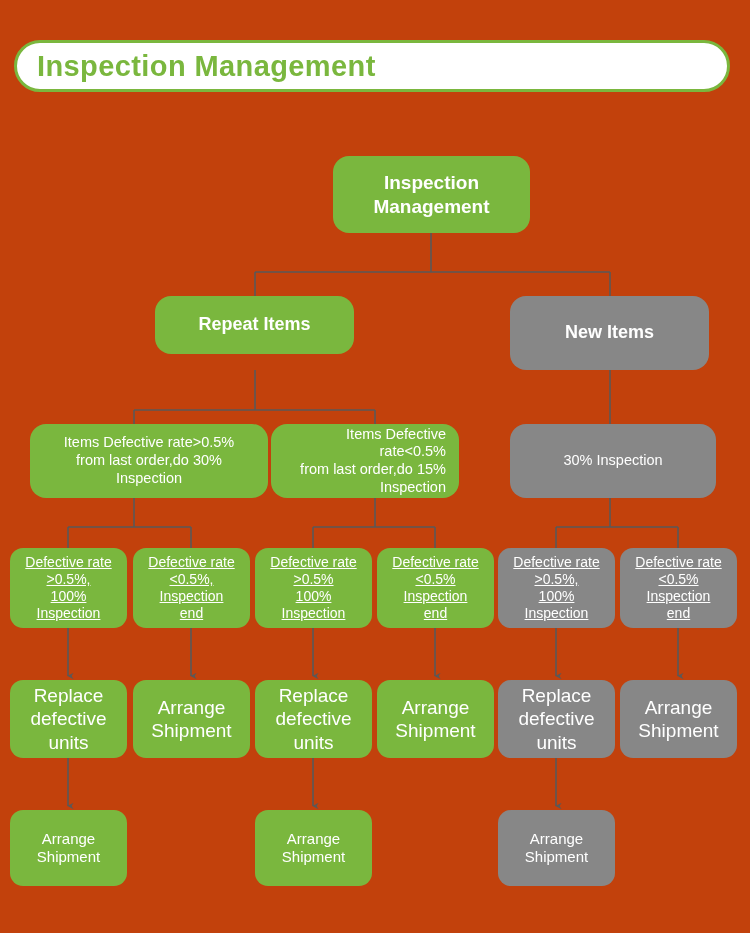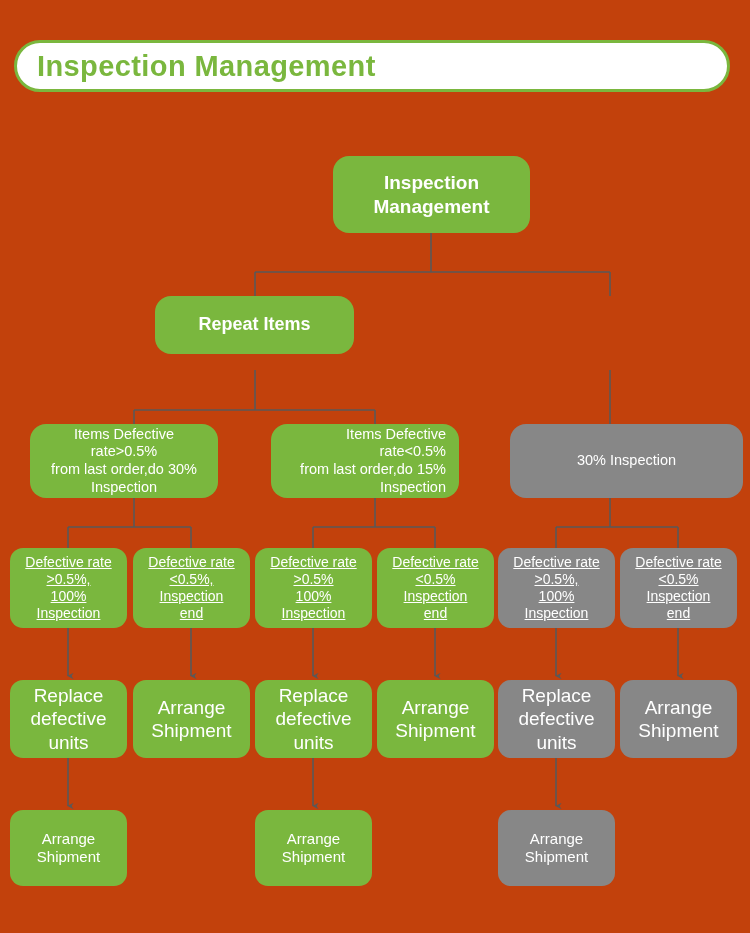--- a/index.html
+++ b/index.html
@@ -129,28 +129,29 @@
       <path d="M68,758 L68,806" marker-end="url(#arrowhead)"></path>
       <path d="M313,758 L313,806" marker-end="url(#arrowhead)"></path>
       <path d="M556,758 L556,806" marker-end="url(#arrowhead)"></path>
     </g>
   </svg>
 
   <div class="node lvl1 green" style="left:333px; top:156px; width:197px; height:77px;">Inspection
 Management</div>
 
   <div class="node lvl2 green" style="left:155px; top:296px; width:199px; height:58px;">Repeat Items</div>
+  <div class="node lvl2 gray" style="left:510px; top:296px; width:199px; height:74px;">New Items</div>
 
-  <div class="node lvl3 green" style="left:30px; top:424px; width:188px; height:74px;">Items Defective rate&gt;0.5%
+  <div class="node lvl3 green" style="left:30px; top:424px; width:238px; height:74px;">Items Defective rate&gt;0.5%
 from last order,do 30%
 Inspection</div>
   <div class="node lvl3 green" style="left:271px; top:424px; width:188px; height:74px;text-align:right;">Items Defective rate&lt;0.5%
 from last order,do 15%
 Inspection</div>
-  <div class="node lvl3 gray" style="left:510px; top:424px; width:233px; height:74px;">30% Inspection</div>
+  <div class="node lvl3 gray" style="left:510px; top:424px; width:206px; height:74px;">30% Inspection</div>
 
   <div class="node lvl4 green" style="left:10px; top:548px; width:117px; height:80px;">Defective rate
 &gt;0.5%,
 100% Inspection</div>
   <div class="node lvl4 green" style="left:133px; top:548px; width:117px; height:80px;">Defective rate
 &lt;0.5%,
 Inspection end</div>
   <div class="node lvl4 green" style="left:255px; top:548px; width:117px; height:80px;">Defective rate
 &gt;0.5%
 100% Inspection</div>

